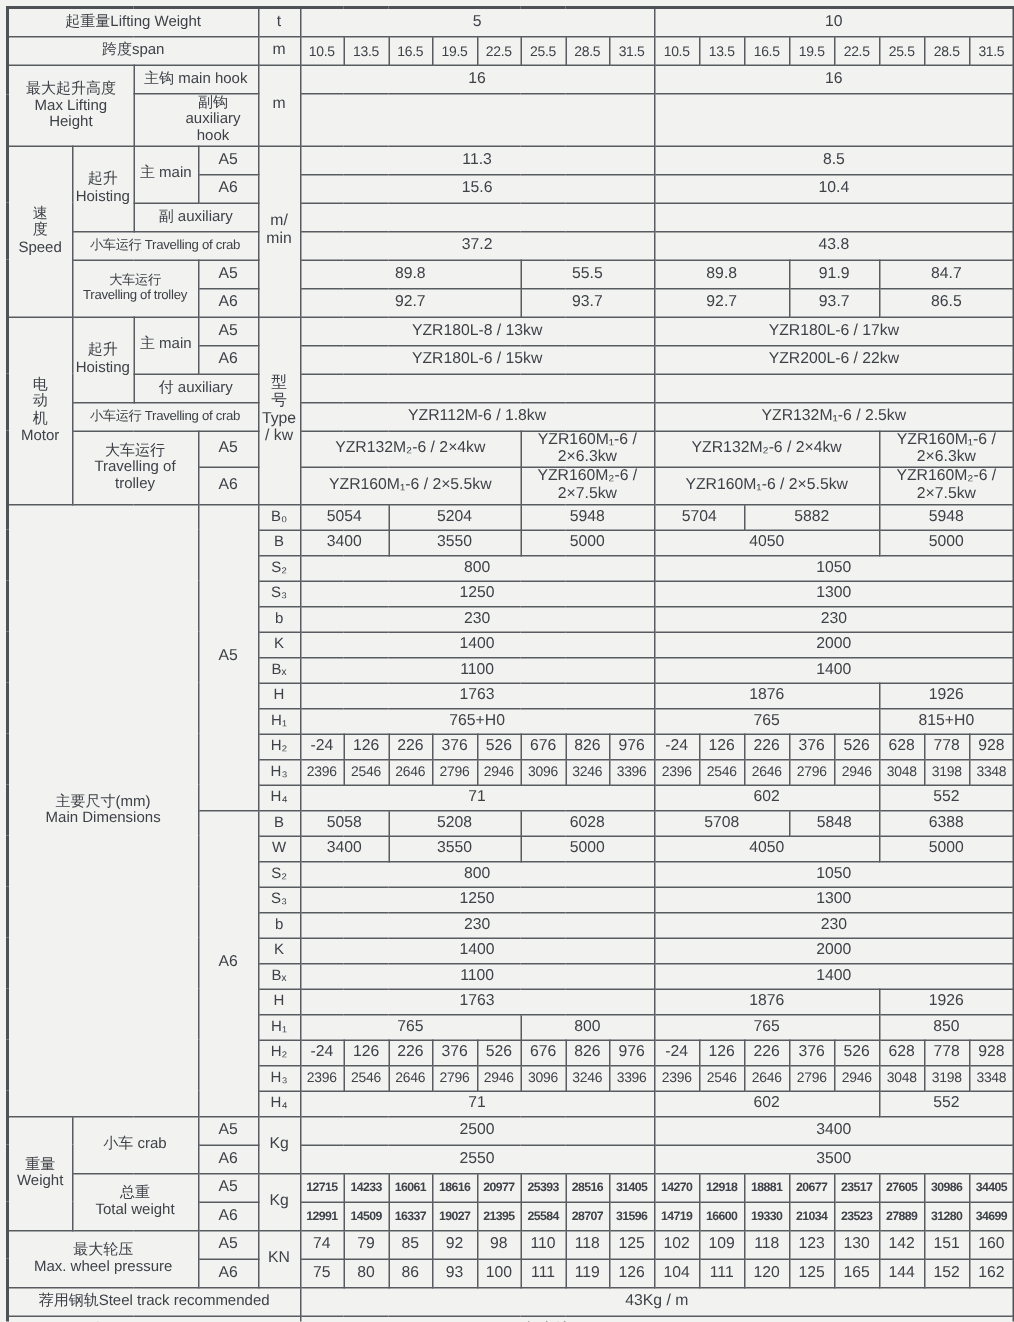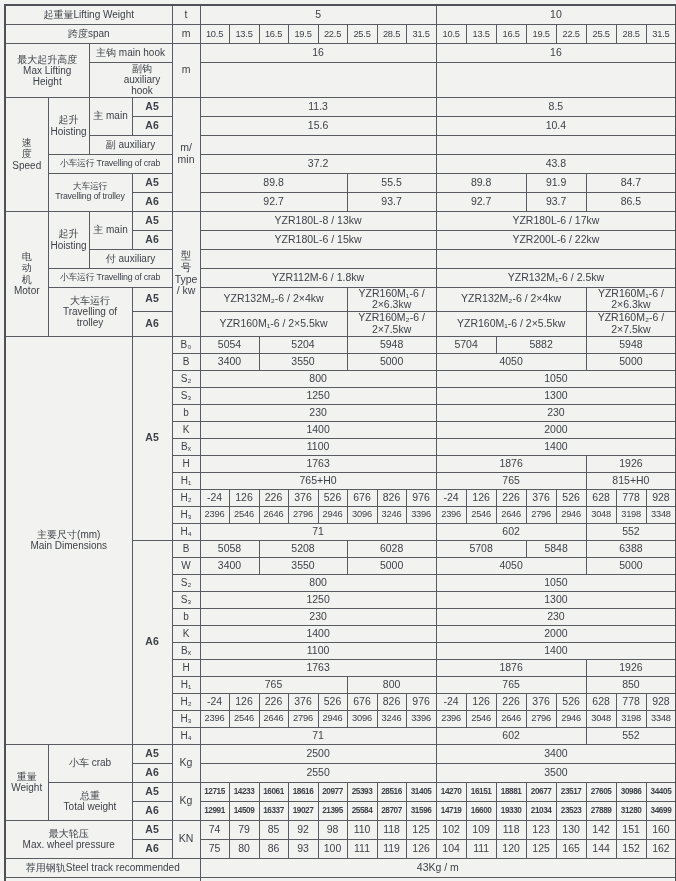--- a/index.html
+++ b/index.html
@@ -5,21 +5,21 @@
   html,body{margin:0;padding:0;background:#f2f3f1;}
   body{width:676px;height:881px;font-family:"Liberation Sans","DejaVu Sans",sans-serif;color:#3e4147;}
   table{border-collapse:collapse;table-layout:fixed;width:669px;margin:4px 0 0 4px;background:#f2f3f1;}
   table{border:2px solid #4e5156;}
   td{border:1px solid #585b60;height:18px;padding:0 1px;text-align:center;vertical-align:middle;
      overflow:hidden;font-size:10.5px;line-height:1.12;white-space:pre-line;word-break:break-word;}
   td.lab{font-size:10px;margin-left:11px;}
   td.sm{font-size:8.8px;letter-spacing:-0.2px;}
   td.unit{font-size:10.5px;}
   td.sym{font-size:10px;margin-top:41px;}
-  td.ax{font-size:10.5px;font-weight:bold;}
+  td.ax{font-size:10.5px;}
   td.d{font-size:10.5px;}
   td.s{font-size:9.3px;letter-spacing:-0.2px;padding:0;}
   td.xs{font-size:8.2px;letter-spacing:-0.4px;padding:0;font-weight:bold;}
   tr[data-name="row-aux-hook"] td{height:26px;padding-left:24px;}
   tr[data-name="row-motor-trolley-a5"] td,
   tr[data-name="row-motor-trolley-a6"] td{height:23px;}
   tr[data-name^="row-dim"] td{height:16px;}
   col.c1{width:43px}col.c2{width:41px}col.c3{width:43px}col.c4{width:40px}col.cu{width:28px}
   col.d5{width:29px}col.d5b{width:30px}col.d10{width:30px}
 </style>
@@ -408,21 +408,21 @@
         <td rowspan="2" class="unit" data-name="row-weight-total-a5-cell-2">Kg</td>
         <td class="d xs" data-name="row-weight-total-a5-cell-3">12715</td>
         <td class="d xs" data-name="row-weight-total-a5-cell-4">14233</td>
         <td class="d xs" data-name="row-weight-total-a5-cell-5">16061</td>
         <td class="d xs" data-name="row-weight-total-a5-cell-6">18616</td>
         <td class="d xs" data-name="row-weight-total-a5-cell-7">20977</td>
         <td class="d xs" data-name="row-weight-total-a5-cell-8">25393</td>
         <td class="d xs" data-name="row-weight-total-a5-cell-9">28516</td>
         <td class="d xs" data-name="row-weight-total-a5-cell-10">31405</td>
         <td class="d xs" data-name="row-weight-total-a5-cell-11">14270</td>
-        <td class="d xs" data-name="row-weight-total-a5-cell-12">16151</td>
+        <td class="d xs" data-name="row-weight-total-a5-cell-12">12918</td>
         <td class="d xs" data-name="row-weight-total-a5-cell-13">18881</td>
         <td class="d xs" data-name="row-weight-total-a5-cell-14">20677</td>
         <td class="d xs" data-name="row-weight-total-a5-cell-15">23517</td>
         <td class="d xs" data-name="row-weight-total-a5-cell-16">27605</td>
         <td class="d xs" data-name="row-weight-total-a5-cell-17">30986</td>
         <td class="d xs" data-name="row-weight-total-a5-cell-18">34405</td>
       </tr>
       <tr data-name="row-weight-total-a6">
         <td class="ax" data-name="row-weight-total-a6-cell-0">A6</td>
         <td class="d xs" data-name="row-weight-total-a6-cell-1">12991</td>

